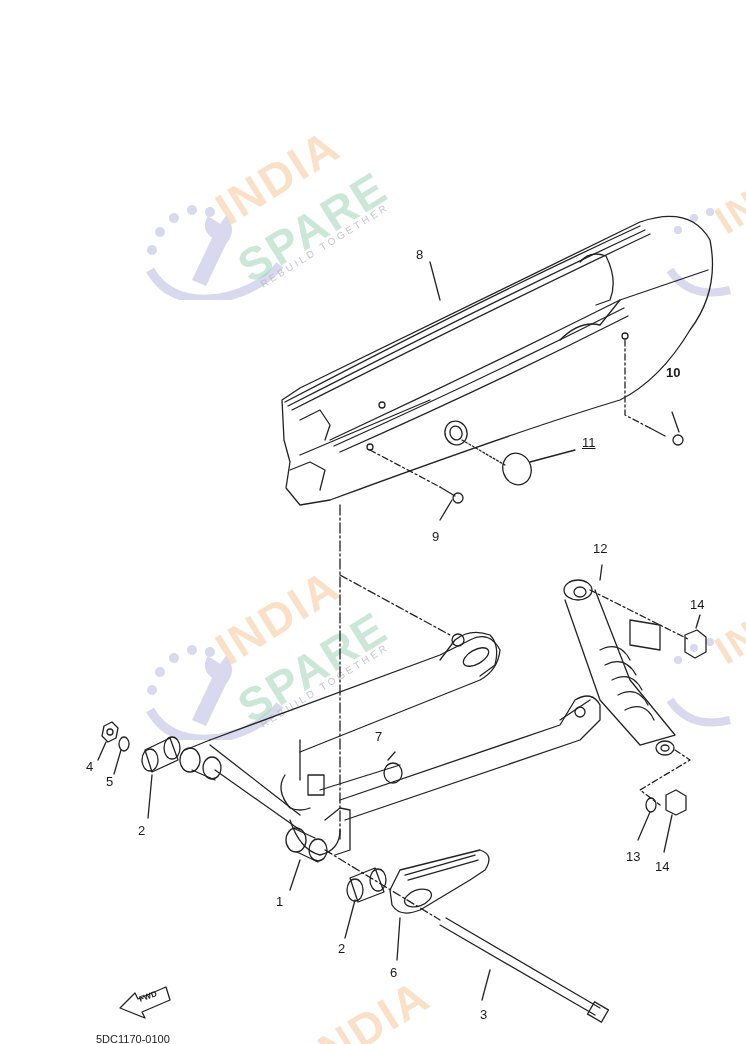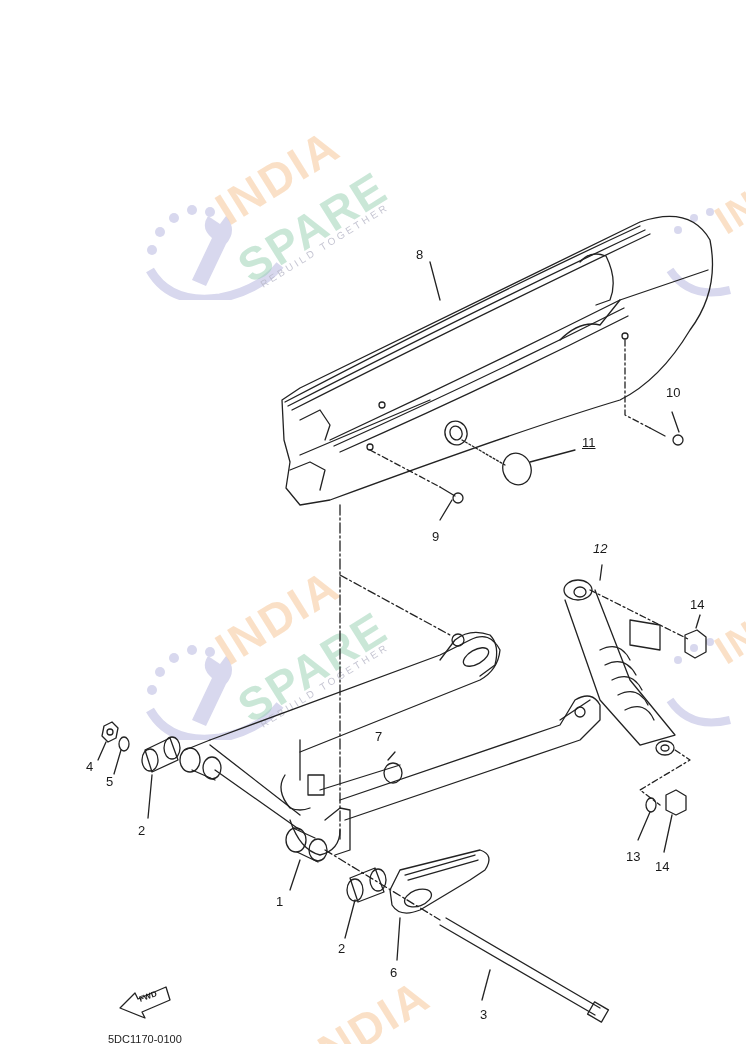--- a/index.html
+++ b/index.html
@@ -3,21 +3,21 @@
 <meta charset="utf-8">
 <style>
   html, body { margin:0; padding:0; background:#ffffff; }
   body { width:746px; height:1044px; overflow:hidden; position:relative; font-family:"Liberation Sans", sans-serif; }
   .canvas { position:absolute; left:0; top:0; width:746px; height:1044px; }
   .label { position:absolute; font-size:13px; color:#1a1a1a; font-family:"Liberation Sans", sans-serif; line-height:1; }
   .wm { position:absolute; pointer-events:none; }
   .wm-india { font-family:"Liberation Sans", sans-serif; font-weight:bold; font-size:46px; color:#f7c89a; opacity:0.55; letter-spacing:2px; }
   .wm-spare { font-family:"Liberation Sans", sans-serif; font-weight:bold; font-size:46px; color:#9fd4b8; opacity:0.55; letter-spacing:2px; }
   .wm-tag { font-family:"Liberation Sans", sans-serif; font-size:10px; color:#b8b8c8; opacity:0.8; letter-spacing:3px; }
-  .code { position:absolute; left:108px; top:1033px; font-size:11px; color:#222; font-family:"Liberation Sans", sans-serif; }
+  .code { position:absolute; left:96px; top:1033px; font-size:11px; color:#222; font-family:"Liberation Sans", sans-serif; }
 </style>
 </head>
 <body>
 
 <div class="canvas">
 
   <div class="wm" style="left:130px;top:120px;width:280px;height:180px;">
     <svg width="280" height="180" style="position:absolute;left:0;top:0">
       <g fill="#d8d8ee">
         <circle cx="22" cy="130" r="5"></circle>
@@ -203,24 +203,24 @@
     <path d="M700 615 L696 628"></path>
     <path d="M638 840 L650 812"></path>
     <path d="M664 852 L672 815"></path>
 
     <g>
       <path d="M120 1008 L135 993 L138 999 L166 987 L170 1000 L142 1012 L145 1018 Z"></path>
     </g>
   </svg>
 
   <span class="label" style="left:416px;top:248px;">8</span>
-  <span class="label" style="left:666px;top:386px;">10</span>
+  <span class="label" style="left:666px;top:366px;font-weight:bold;">10</span>
   <span class="label" style="left:582px;top:436px;text-decoration:underline;">11</span>
   <span class="label" style="left:432px;top:530px;">9</span>
-  <span class="label" style="left:593px;top:542px;font-style:italic;">12</span>
+  <span class="label" style="left:593px;top:542px;">12</span>
   <span class="label" style="left:690px;top:598px;">14</span>
   <span class="label" style="left:375px;top:730px;">7</span>
   <span class="label" style="left:86px;top:760px;">4</span>
   <span class="label" style="left:106px;top:775px;">5</span>
   <span class="label" style="left:138px;top:824px;">2</span>
   <span class="label" style="left:626px;top:850px;">13</span>
   <span class="label" style="left:655px;top:860px;">14</span>
   <span class="label" style="left:276px;top:895px;">1</span>
   <span class="label" style="left:338px;top:942px;">2</span>
   <span class="label" style="left:390px;top:966px;">6</span>

